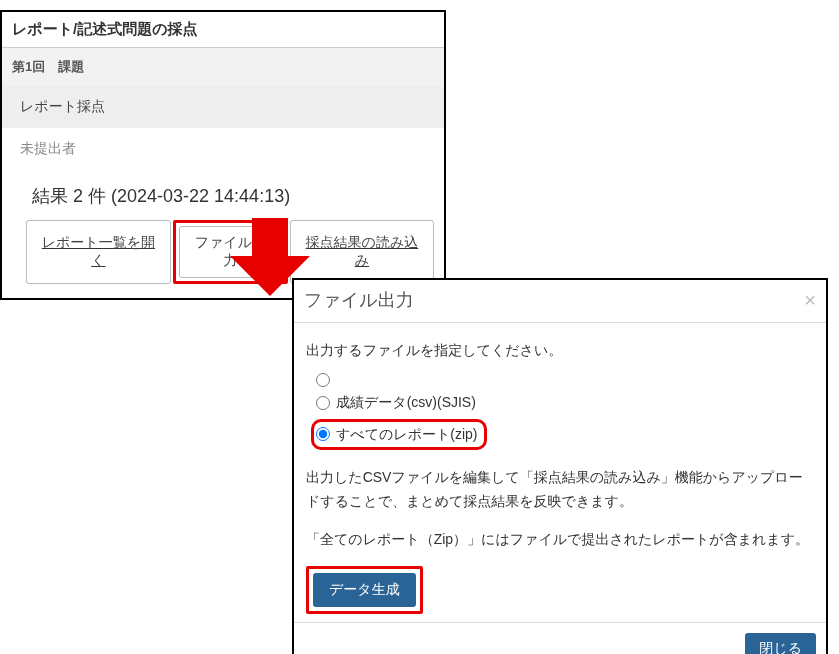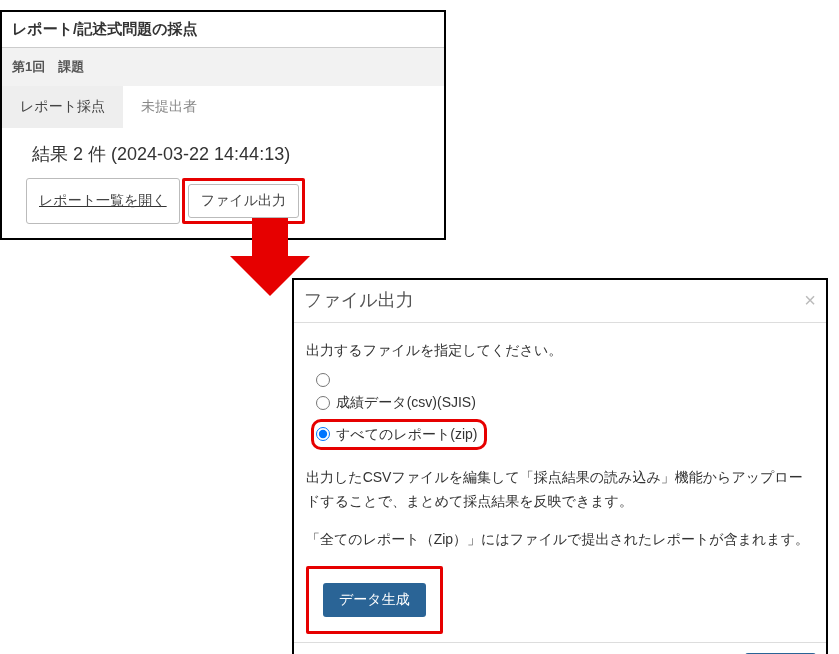--- a/index.html
+++ b/index.html
@@ -23,20 +23,21 @@
     .sub-header {
       background: #f2f2f2;
       padding: 10px 10px;
       font-size: 13px;
       color: #555;
       font-weight: bold;
     }
     .tabs {
       display: flex;
       background: #fff;
+      flex-direction: column;
     }
     .tab {
       padding: 12px 18px;
       font-size: 14px;
       color: #666;
       cursor: pointer;
     }
     .tab.active {
       background: #eeeeee;
       color: #444;
@@ -156,21 +157,21 @@
       align-items: center;
       gap: 6px;
       margin-left: -5px;
     }
     .note-p {
       margin: 6px 3px 14px 0;
     }
     .primary-btn-wrap {
       border: 3px solid #e60000;
       display: inline-block;
-      padding: 14px;
+      padding: 4px;
       border-radius: 2px;
     }
     .primary-btn {
       background: #2a6496;
       color: #fff;
       border: none;
       padding: 8px 16px;
       font-size: 14px;
       cursor: pointer;
       border-radius: 3px;
@@ -199,20 +200,21 @@
   <div class="tabs">
     <div class="tab active">レポート採点</div>
     <div class="tab inactive">未提出者</div>
   </div>
   <div class="results-row">結果 2 件 (2024-03-22 14:44:13)</div>
   <div class="button-row">
     <button class="btn">レポート一覧を開く</button>
     <span class="highlight-box">
       <button class="btn">ファイル出力</button>
     </span>
+    <button class="btn">採点結果の読み込み</button>
   </div>
 </div>
 
 <div class="arrow">
   <div class="arrow-shaft"></div>
   <div class="arrow-head"></div>
 </div>
 
 <div class="dialog">
   <div class="dialog-header">

